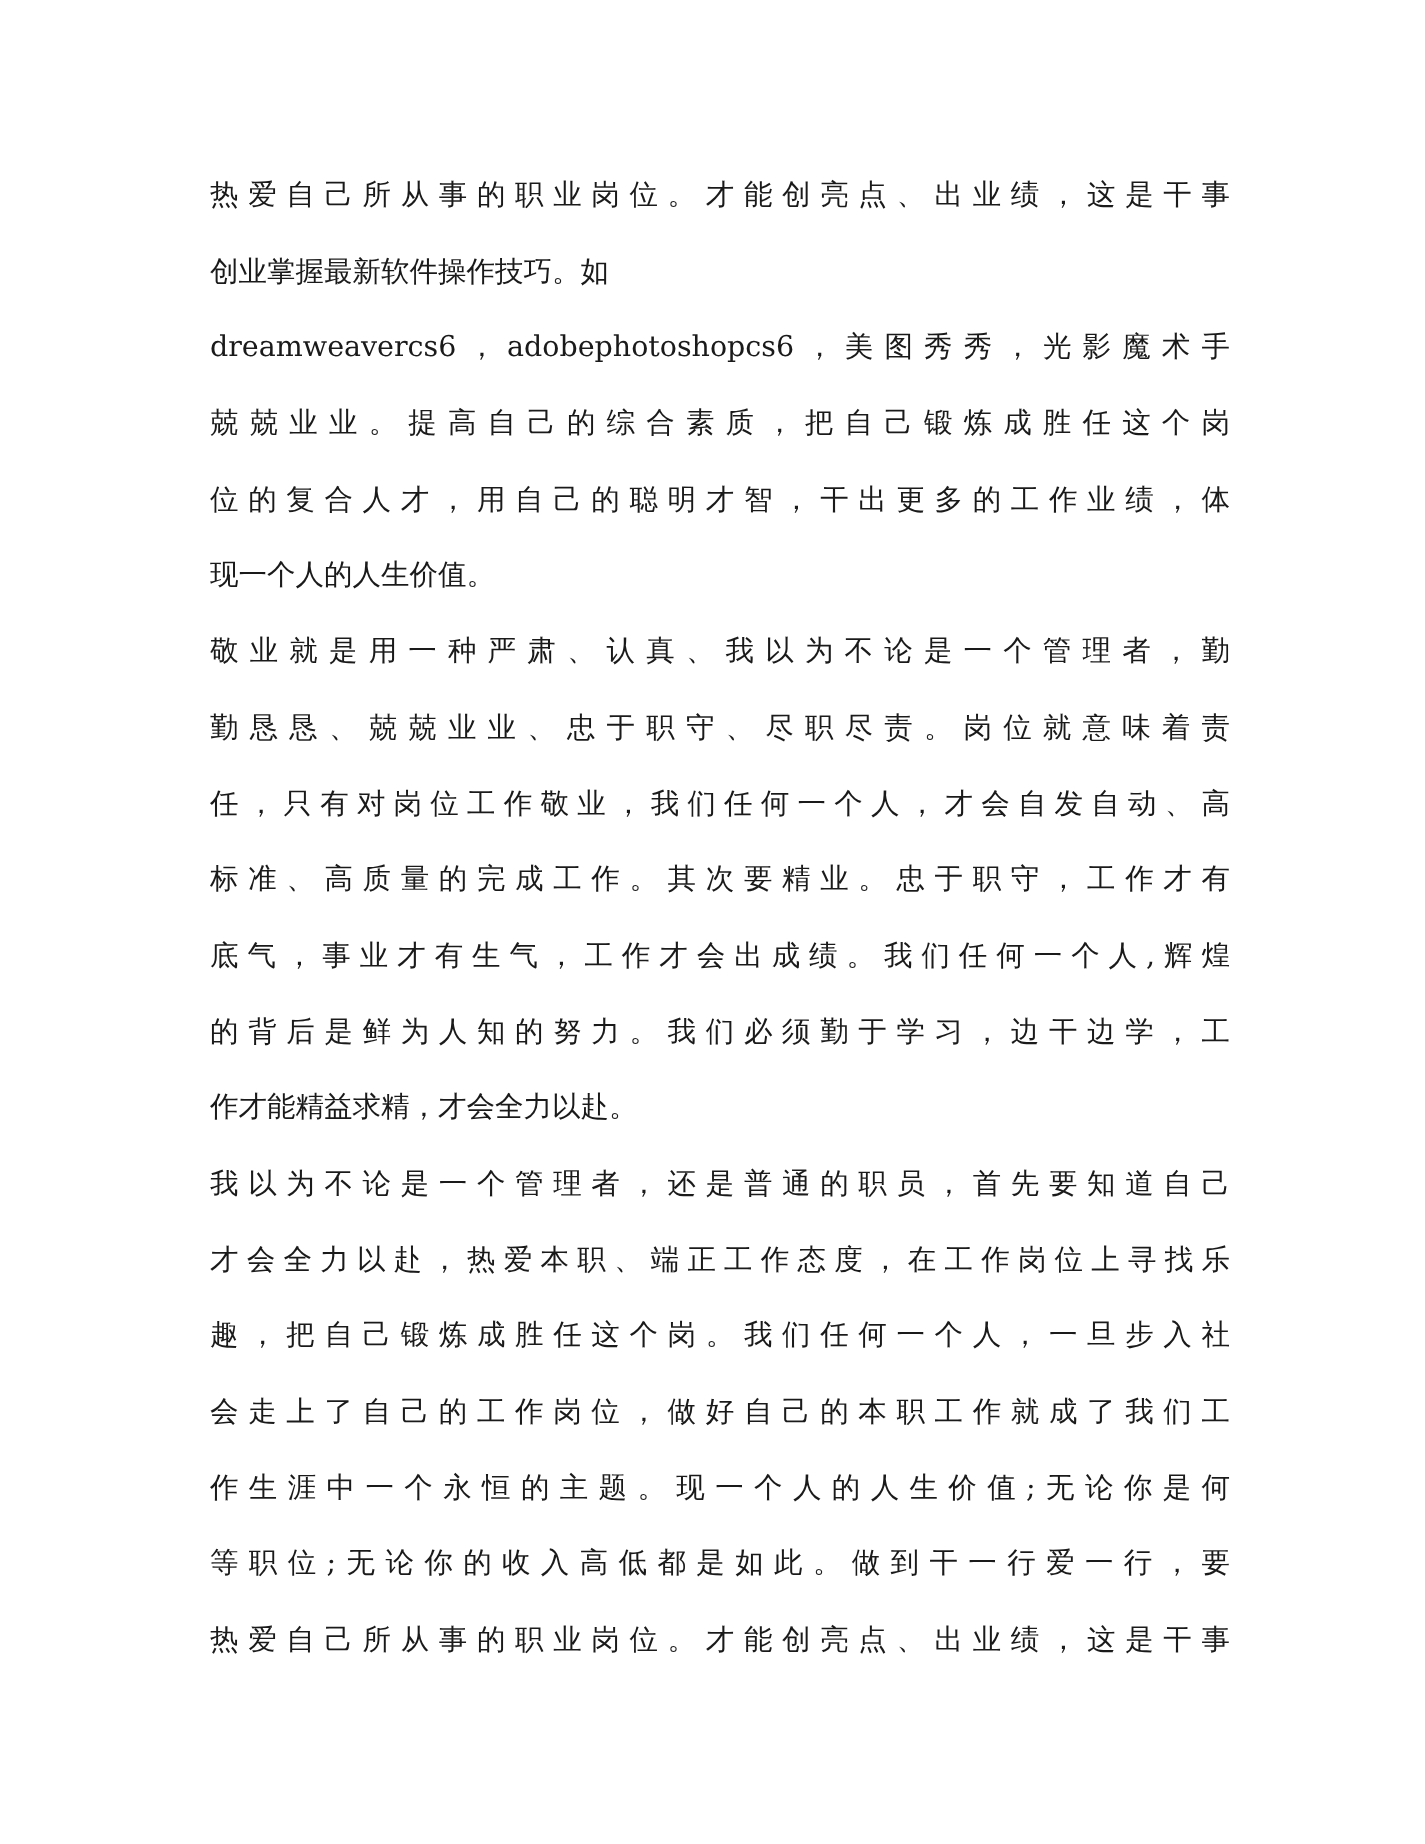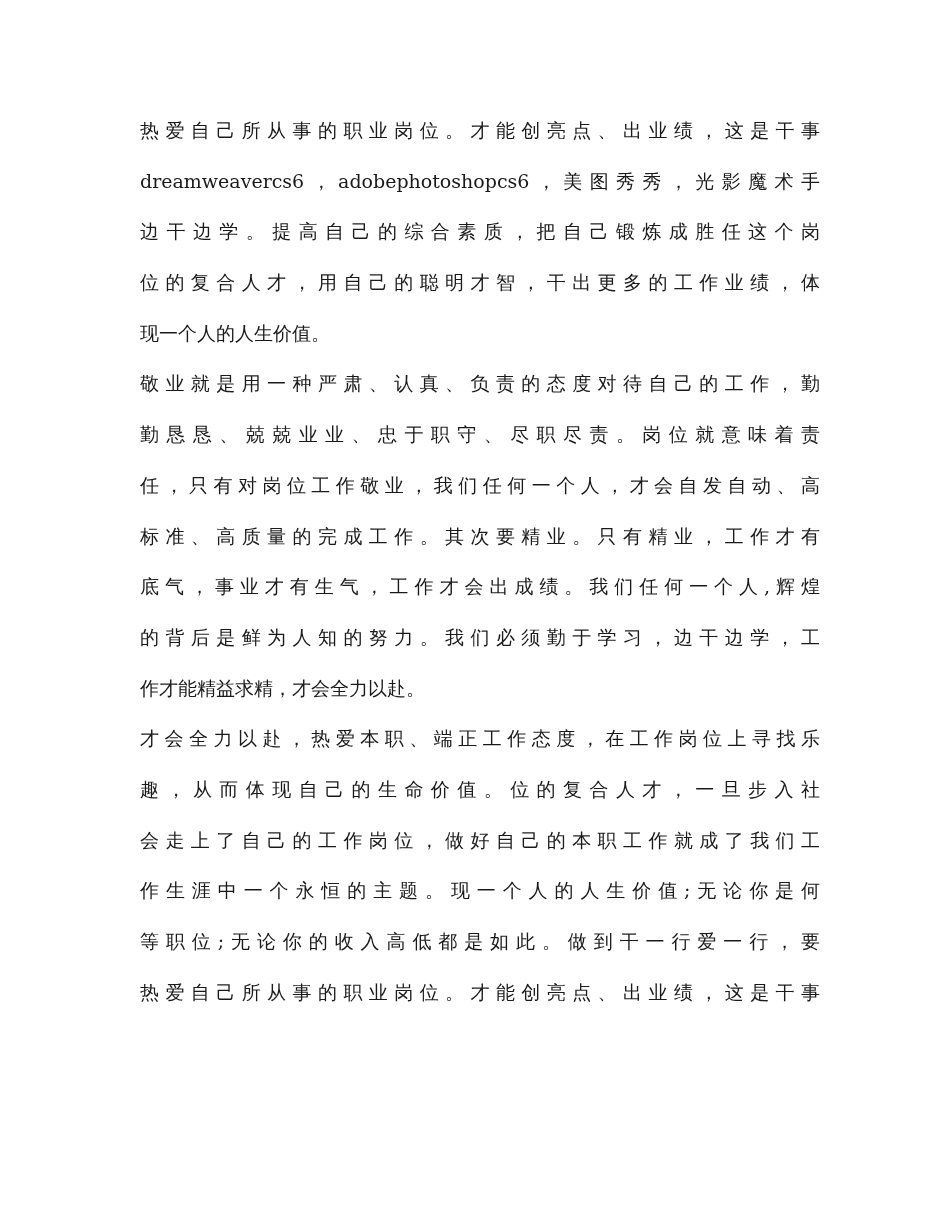--- a/index.html
+++ b/index.html
@@ -31,30 +31,32 @@
     .line.justify {
       text-align: justify;
       text-align-last: justify;
     }
   </style>
 </head>
 <body>
 
 <div class="page">
   <div class="line justify">热爱自己所从事的职业岗位。才能创亮点、出业绩，这是干事</div>
+  <div class="line">创业掌握最新软件操作技巧。如</div>
   <div class="line justify">dreamweavercs6，adobephotoshopcs6，美图秀秀，光影魔术手</div>
-  <div class="line justify">边干边学。提高自己的综合素质，把自己锻炼成胜任这个岗</div>
+  <div class="line justify">兢兢业业。提高自己的综合素质，把自己锻炼成胜任这个岗</div>
   <div class="line justify">位的复合人才，用自己的聪明才智，干出更多的工作业绩，体</div>
   <div class="line">现一个人的人生价值。</div>
-  <div class="line justify">敬业就是用一种严肃、认真、负责的态度对待自己的工作，勤</div>
+  <div class="line justify">敬业就是用一种严肃、认真、我以为不论是一个管理者，勤</div>
   <div class="line justify">勤恳恳、兢兢业业、忠于职守、尽职尽责。岗位就意味着责</div>
   <div class="line justify">任，只有对岗位工作敬业，我们任何一个人，才会自发自动、高</div>
-  <div class="line justify">标准、高质量的完成工作。其次要精业。只有精业，工作才有</div>
+  <div class="line justify">标准、高质量的完成工作。其次要精业。忠于职守，工作才有</div>
   <div class="line justify">底气，事业才有生气，工作才会出成绩。我们任何一个人,辉煌</div>
   <div class="line justify">的背后是鲜为人知的努力。我们必须勤于学习，边干边学，工</div>
   <div class="line">作才能精益求精，才会全力以赴。</div>
+  <div class="line justify">我以为不论是一个管理者，还是普通的职员，首先要知道自己</div>
   <div class="line justify">才会全力以赴，热爱本职、端正工作态度，在工作岗位上寻找乐</div>
-  <div class="line justify">趣，从而体现自己的生命价值。位的复合人才，一旦步入社</div>
+  <div class="line justify">趣，把自己锻炼成胜任这个岗。我们任何一个人，一旦步入社</div>
   <div class="line justify">会走上了自己的工作岗位，做好自己的本职工作就成了我们工</div>
   <div class="line justify">作生涯中一个永恒的主题。现一个人的人生价值;无论你是何</div>
   <div class="line justify">等职位;无论你的收入高低都是如此。做到干一行爱一行，要</div>
   <div class="line justify">热爱自己所从事的职业岗位。才能创亮点、出业绩，这是干事</div>
 </div>
 
 </body></html>

